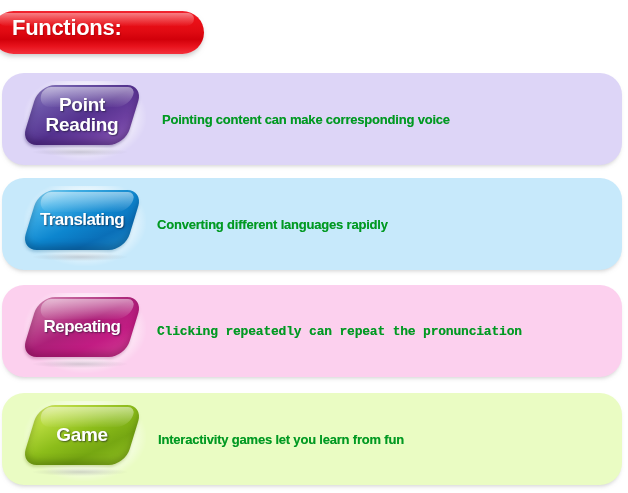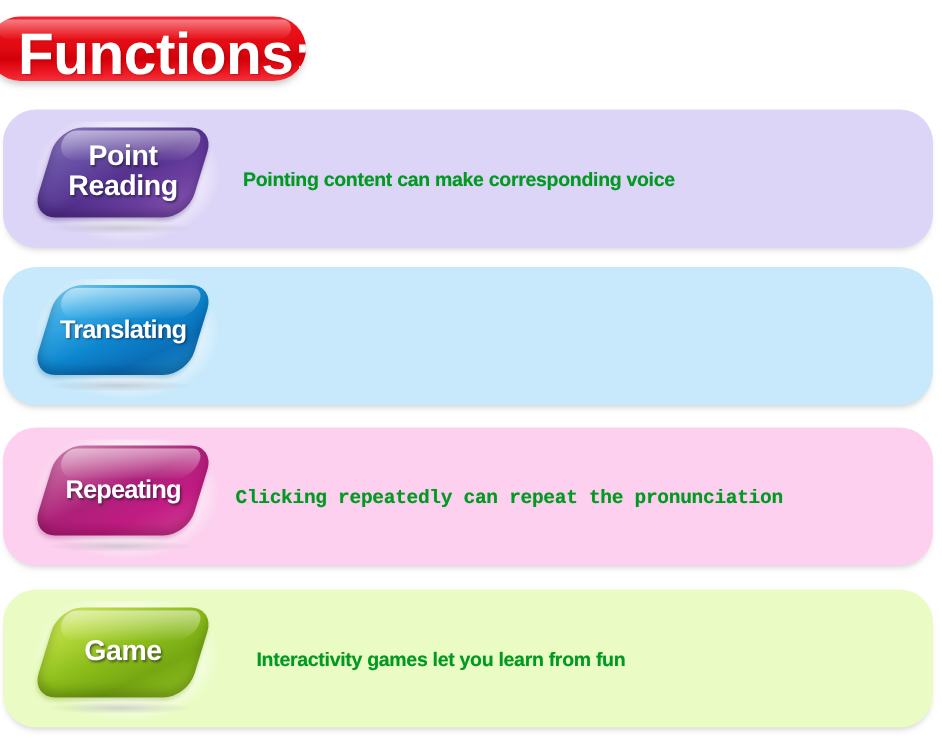--- a/index.html
+++ b/index.html
@@ -42,21 +42,21 @@
     top: 2px;
     height: 13px;
     border-radius: 14px 14px 18px 18px;
     background: linear-gradient(to bottom, rgba(255,255,255,0.42), rgba(255,255,255,0.02));
     pointer-events: none;
   }
   #banner-title {
     position: absolute;
     left: 20px;
     top: 4px;
-    font-size: 39px;
+    font-size: 22px;
     font-weight: bold;
     letter-spacing: -0.3px;
     color: #ffffff;
     font-family: "Liberation Sans", sans-serif;
     text-shadow: 1px 1px 1px rgba(120,0,0,0.35);
     white-space: nowrap;
   }
 
   
   .func-row {
@@ -192,21 +192,21 @@
     font-family: "Liberation Sans Narrow", "Liberation Sans", sans-serif;
     font-weight: bold;
     font-size: 13px;
     letter-spacing: -0.2px;
     white-space: nowrap;
     text-shadow: 0 0 0.5px rgba(0,140,30,0.5);
   }
   .desc.d1 { left: 160px; }
   .desc.d2 { left: 155px; }
   .desc.d3 { left: 155px; font-family: Liberation Mono, monospace; }
-  .desc.d4 { left: 169px; }
+  .desc.d4 { left: 156px; }
 </style>
 </head>
 <body>
 
 <div id="header-banner">
   <div id="banner-title">Functions:</div>
 </div>
 
 <div class="func-row r1">
   <div class="badge-glow"></div>
@@ -217,20 +217,21 @@
   </div>
   <div class="desc d1">Pointing content can make corresponding voice</div>
 </div>
 
 <div class="func-row r2">
   <div class="badge-glow"></div>
   <div class="badge-shadow"></div>
   <div class="badge blue">
     <div class="badge-label small">Translating</div>
   </div>
+  <div class="desc d2">Converting different languages rapidly</div>
 </div>
 
 <div class="func-row r3">
   <div class="badge-glow"></div>
   <div class="badge-shadow"></div>
   <div class="badge magenta">
     <div class="badge-label small">Repeating</div>
   </div>
   <div class="desc d3">Clicking repeatedly can repeat the pronunciation</div>
 </div>

